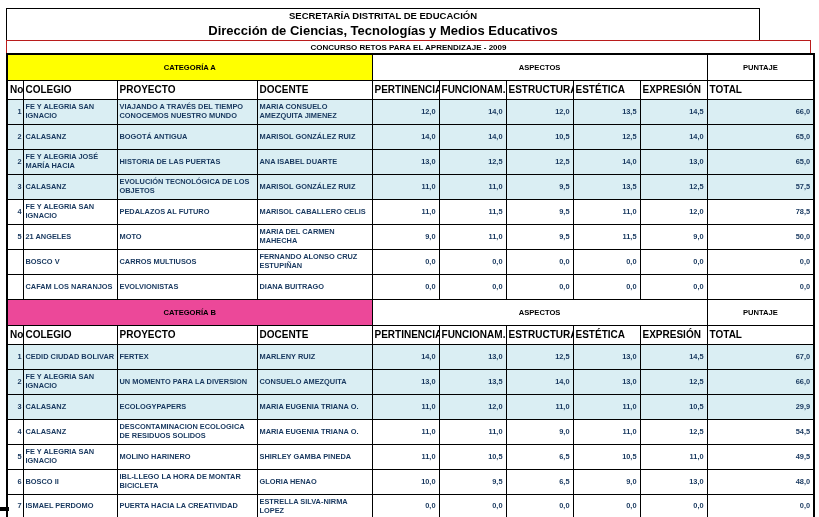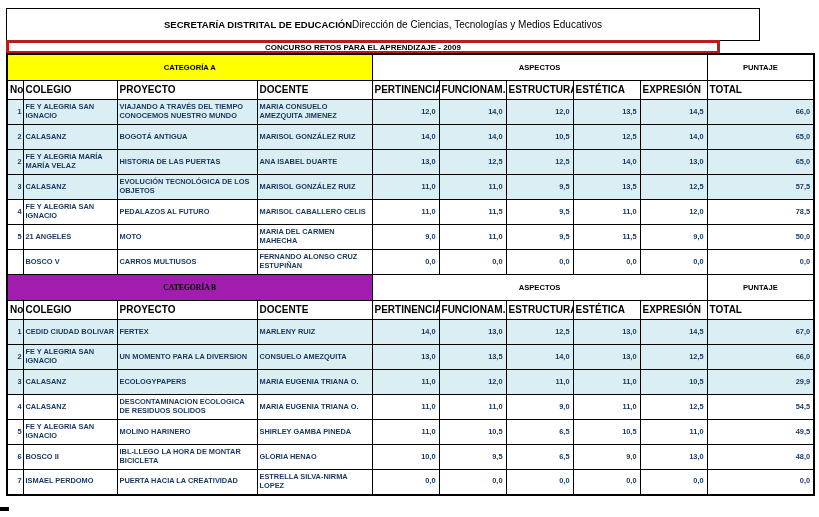--- a/index.html
+++ b/index.html
@@ -2,29 +2,29 @@
 <html><head>
 <meta charset="utf-8">
 <style>
   html,body{margin:0;padding:0;background:#fff;}
   body{width:819px;height:517px;font-family:"Liberation Sans",sans-serif;overflow:hidden;}
   .page{position:relative;width:819px;height:517px;background:#fff;}
 
   .title-box{
     position:absolute;left:6px;top:8px;width:754px;height:33px;
     border:1px solid #000;box-sizing:border-box;
-    display:flex;flex-direction:row;justify-content:center;align-items:center;
+    display:flex;flex-direction:column;justify-content:center;align-items:center;
     color:#000;
   }
   .title-main{font-size:9.5px;font-weight:bold;line-height:1.45;}
-  .title-sub{font-size:10px;font-weight:normal;line-height:1.3;}
+  .title-sub{font-size:13px;font-weight:bold;line-height:1.3;}
 
   .concurso-bar{
-    position:absolute;left:6px;top:40px;width:714px;height:14px;
-    border:3px solid #b91c1c;box-sizing:border-box;
+    position:absolute;left:6px;top:40px;width:805px;height:14px;
+    border:1px solid #b91c1c;box-sizing:border-box;
     display:flex;justify-content:center;align-items:center;
     font-size:8px;font-weight:bold;color:#000;
   }
 
   table.grid{
     position:absolute;left:6px;top:53px;width:807px;
     border-collapse:collapse;table-layout:fixed;
     border:2px solid #000;
   }
   table.grid td, table.grid th{
@@ -115,21 +115,21 @@
           <td class="left">MARISOL GONZÁLEZ RUIZ</td>
           <td class="score">14,0</td>
           <td class="score">14,0</td>
           <td class="score">10,5</td>
           <td class="score">12,5</td>
           <td class="score">14,0</td>
           <td class="score">65,0</td>
         </tr>
         <tr class="data-row" style="background: rgb(218, 238, 243);">
           <td class="no-cell">2</td>
-          <td class="left">FE Y ALEGRIA MARÍA MARÍA VELAZ</td>
+          <td class="left">FE Y ALEGRIA JOSÉ MARÍA HACIA</td>
           <td class="left">HISTORIA DE LAS PUERTAS</td>
           <td class="left">ANA ISABEL DUARTE</td>
           <td class="score">13,0</td>
           <td class="score">12,5</td>
           <td class="score">12,5</td>
           <td class="score">14,0</td>
           <td class="score">13,0</td>
           <td class="score">65,0</td>
         </tr>
         <tr class="data-row" style="background: rgb(218, 238, 243);">
@@ -173,22 +173,34 @@
           <td class="left">BOSCO V</td>
           <td class="left">CARROS MULTIUSOS</td>
           <td class="left">FERNANDO ALONSO CRUZ ESTUPIÑAN</td>
           <td class="score">0,0</td>
           <td class="score">0,0</td>
           <td class="score">0,0</td>
           <td class="score">0,0</td>
           <td class="score">0,0</td>
           <td class="score">0,0</td>
         </tr>
+        <tr class="data-row">
+          <td class="no-cell"></td>
+          <td class="left">CAFAM LOS NARANJOS</td>
+          <td class="left">EVOLVIONISTAS</td>
+          <td class="left">DIANA BUITRAGO</td>
+          <td class="score">0,0</td>
+          <td class="score">0,0</td>
+          <td class="score">0,0</td>
+          <td class="score">0,0</td>
+          <td class="score">0,0</td>
+          <td class="score">0,0</td>
+        </tr>
         <tr class="section-row">
-          <td class="" colspan="4" style="background: #a21caf; font-family: Liberation Serif, serif;">CATEGORÍA B</td>
+          <td class="" colspan="4" style="background: #ec4899;">CATEGORÍA B</td>
           <td class="" colspan="5">ASPECTOS</td>
           <td class="" colspan="1">PUNTAJE</td>
         </tr>
         <tr class="colhead-row">
           <td class="left">No.</td>
           <td class="left">COLEGIO</td>
           <td class="left">PROYECTO</td>
           <td class="left">DOCENTE</td>
           <td class="num-head">PERTINENCIA</td>
           <td class="num-head">FUNCIONAM.</td>

